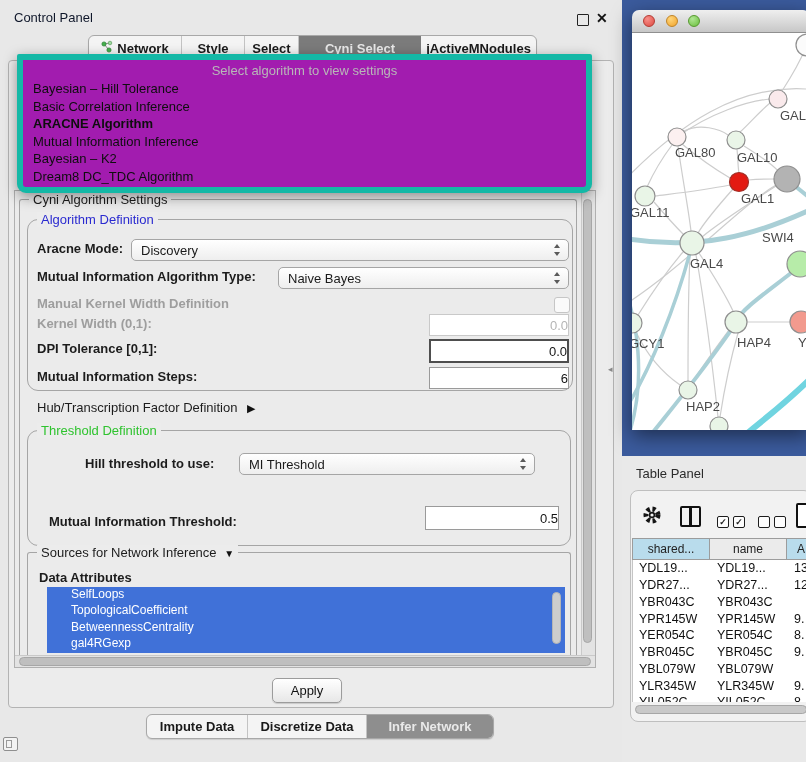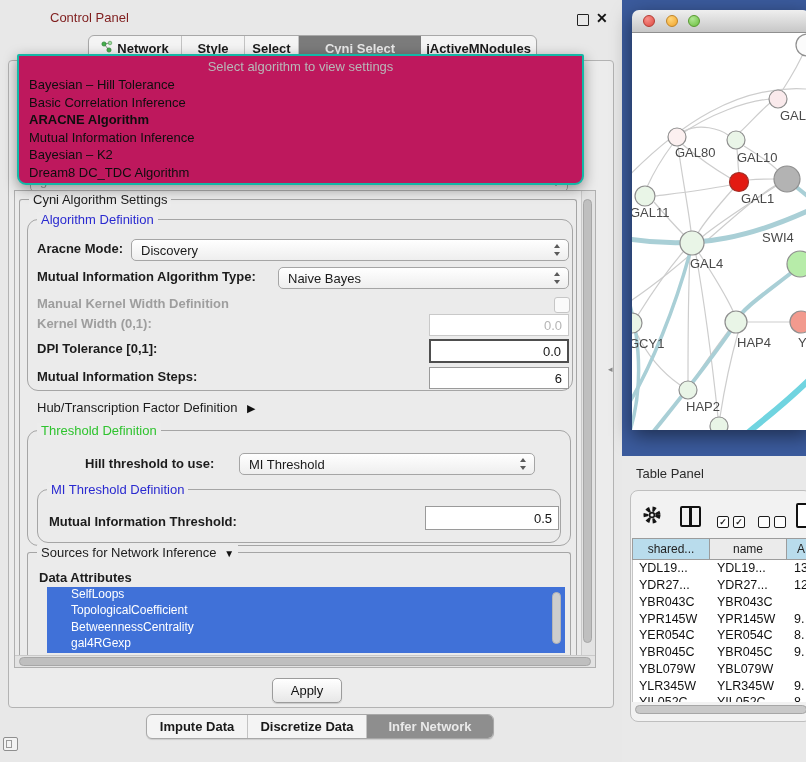--- a/index.html
+++ b/index.html
@@ -1,50 +1,50 @@
 <!DOCTYPE html>
 <html><head>
 <meta charset="utf-8">
 <style>
   html,body{margin:0;padding:0;background:#e8e8e8;}
   #root{position:relative;width:806px;height:762px;overflow:hidden;
         font-family:"Liberation Sans",sans-serif;background:#e8e8e8;}
   .abs{position:absolute;}
   
-  .cp-title{font:13px "Liberation Sans",sans-serif;color:#7f1d1d;margin-left:36px;}
+  .cp-title{font:13px "Liberation Sans",sans-serif;color:#0f172a;}
   .float-icon{width:10px;height:10px;border:1.6px solid #222;border-radius:1px;}
   .close-icon{font:bold 14px "Liberation Sans",sans-serif;color:#111;}
   .tabbar{display:flex;background:#f4f4f4;border:1px solid #a8a8a8;border-radius:6px;overflow:hidden;
           box-shadow:0 1px 1px rgba(0,0,0,.12);}
   .tab{display:flex;align-items:center;justify-content:center;gap:4px;
        font:bold 13px "Liberation Sans",sans-serif;color:#1a1a1a;border-right:1px solid #c3c3c3;}
   .tab:last-child{border-right:none;}
   .tab.sel{background:#7b7b7b;color:#e9e9e9;border-right:none;}
   .main-panel{background:#ececec;border:1px solid #b3b3b3;border-radius:4px;}
   
-  .popup{background:#be185d;border:2px solid #14b8a6;border-radius:2px 2px 9px 9px;
+  .popup{background:#a21caf;border:6px solid #14b8a6;border-radius:2px 2px 9px 9px;
          box-shadow:0 4px 14px rgba(0,0,0,.4);z-index:50;}
   .popup-ph{height:18px;line-height:18px;text-align:center;color:#b8b8b8;
             font:13px "Liberation Sans",sans-serif;margin-top:3px;}
   .popup-it{height:17.5px;line-height:17.5px;padding-left:10px;color:#0e0e0e;
             font:13px "Liberation Sans",sans-serif;white-space:nowrap;}
   .popup-it.bold{font-weight:bold;}
   
   .combo{position:absolute;border:1px solid #a5a5a5;border-radius:5px;
          background:linear-gradient(#ffffff,#eeeeee);
          font:13px "Liberation Sans",sans-serif;color:#1a1a1a;
          display:flex;align-items:center;padding:0 22px 0 9px;box-sizing:border-box;}
   .spin{position:absolute;right:7px;top:50%;transform:translateY(-50%);width:7px;height:12px;}
   .spin:before,.spin:after{content:"";position:absolute;left:0;border-left:3.5px solid transparent;
          border-right:3.5px solid transparent;}
   .spin:before{top:0;border-bottom:4.5px solid #5a5a5a;}
   .spin:after{bottom:0;border-top:4.5px solid #5a5a5a;}
   .tf{position:absolute;background:#fff;border:1px solid #9a9a9a;box-sizing:border-box;
       font:13px "Liberation Sans",sans-serif;color:#141414;text-align:right;
-      display:flex;align-items:center;justify-content:flex-end;padding-right:6px;}
+      display:flex;align-items:center;justify-content:flex-end;}
   .tf.dis{border-color:#c9c9c9;color:#b5b5b5;}
   .tf.focus{border:2px solid #4e4e4e;}
   .lbl{position:absolute;font:bold 13px "Liberation Sans",sans-serif;color:#1c1c1c;
        height:22px;line-height:22px;white-space:nowrap;}
   .lbl.dis{color:#9e9e9e;}
   .lbl.plain{font-weight:normal;}
   .grp{position:absolute;border:1px solid #a5a5a5;border-radius:11px;box-sizing:border-box;}
   .grp.nobot{border-bottom:none;border-radius:3px 3px 0 0;}
   .cap{position:absolute;top:-8px;left:9px;background:#ececec;padding:0 4px;
        font:13px "Liberation Sans",sans-serif;color:#1c1c1c;white-space:nowrap;}
@@ -186,23 +186,20 @@
 
     <div class="grp" style="left:12px;top:239px;width:544px;height:116px;">
       <span class="cap green">Threshold Definition</span>
     </div>
     <div class="lbl" style="left:70px;top:262px;">Hill threshold to use:</div>
     <div class="combo" style="left:224px;top:262px;width:296px;height:22px;">
       <span>MI Threshold</span>
       <span class="spin"></span>
     </div>
 
-    <div class="grp" style="left:22px;top:298px;width:524px;height:54px;">
-      <span class="cap blue">MI Threshold Definition</span>
-    </div>
     <div class="lbl" style="left:34px;top:320px;">Mutual Information Threshold:</div>
     <div class="tf" style="left:410px;top:315px;width:134px;height:24px;">
       <span>0.5</span>
     </div>
 
     <div class="grp nobot" style="left:12px;top:361px;width:544px;height:117px;">
       <span class="cap">
         <span>Sources for Network Inference</span>
         <span class="tri" style="margin-left:4px;font-size:10px;">▼</span>
       </span>

